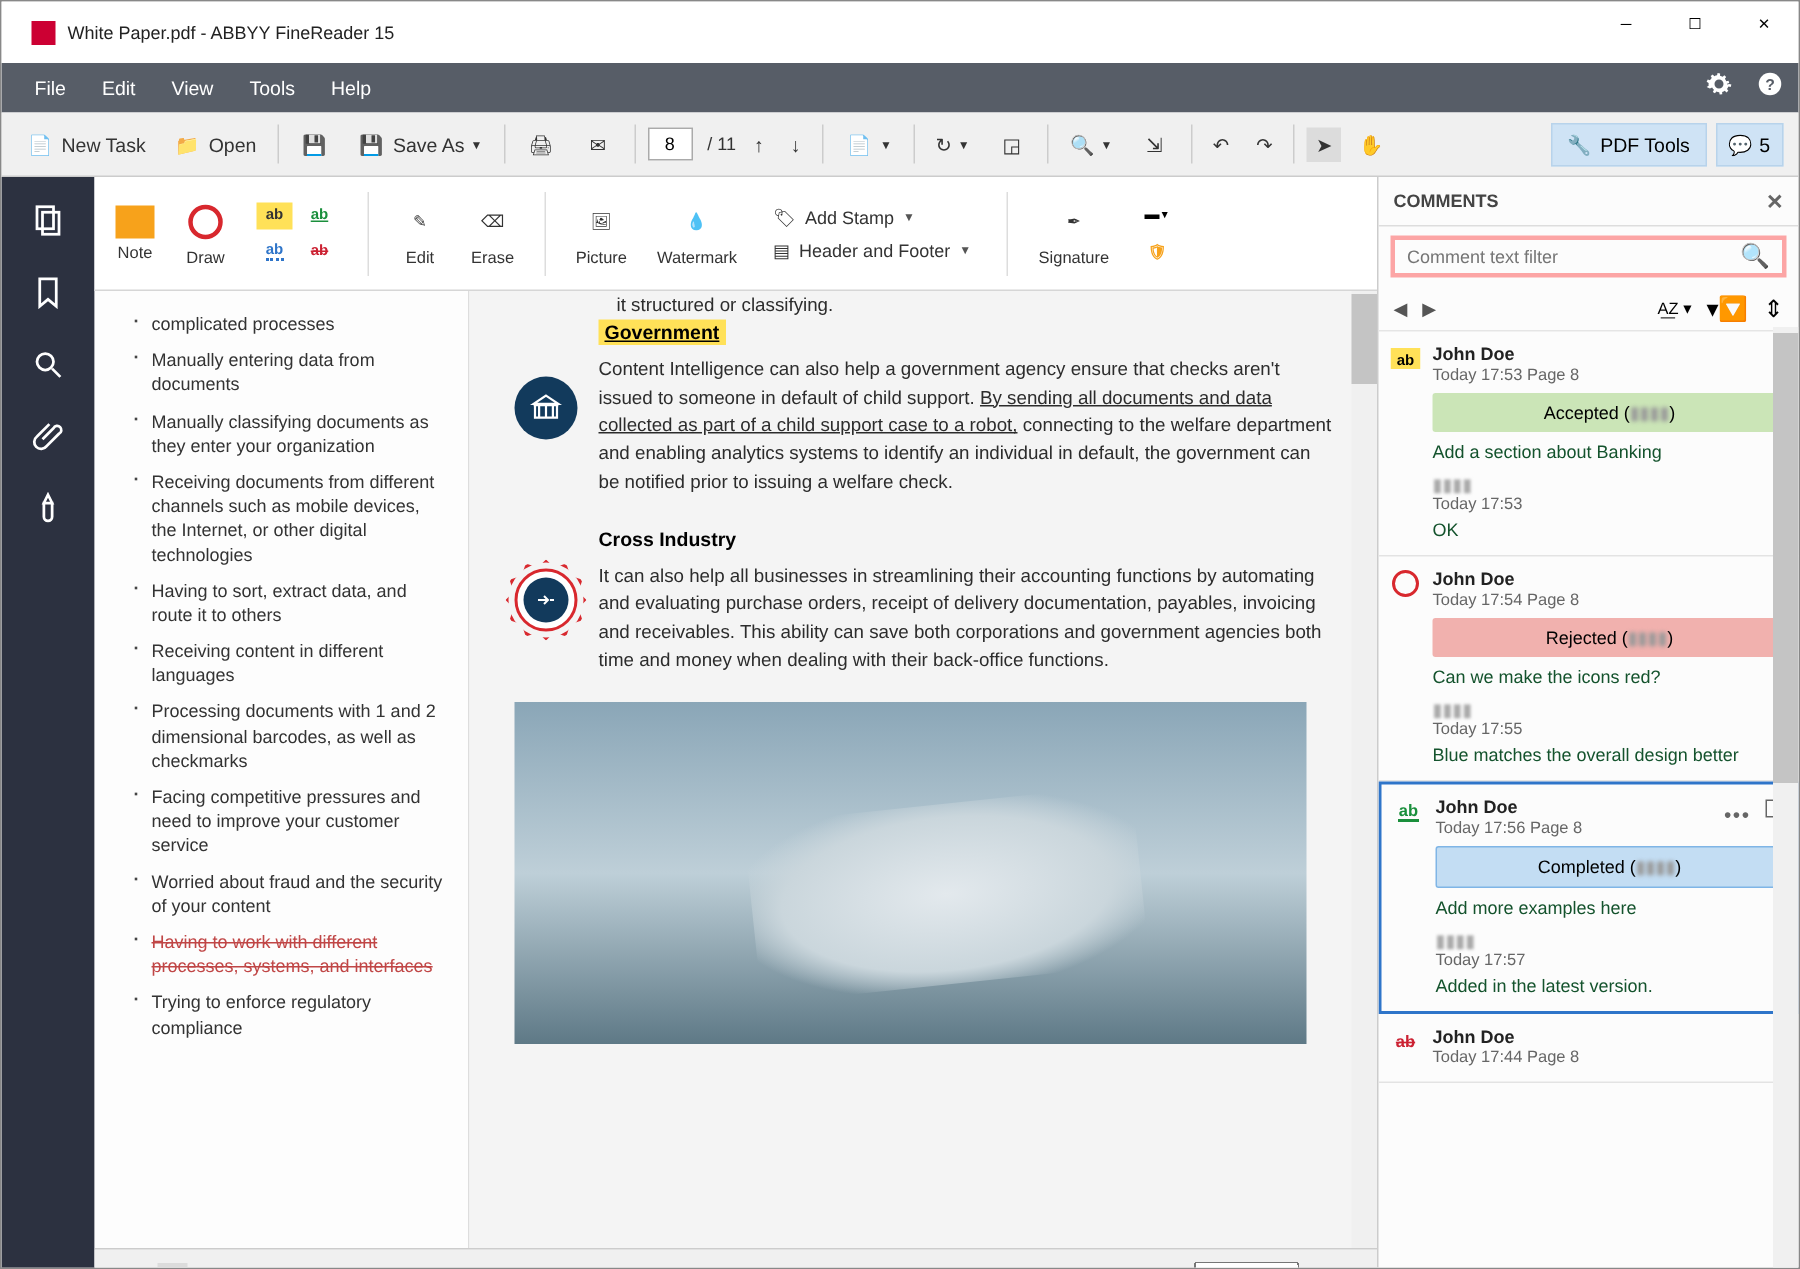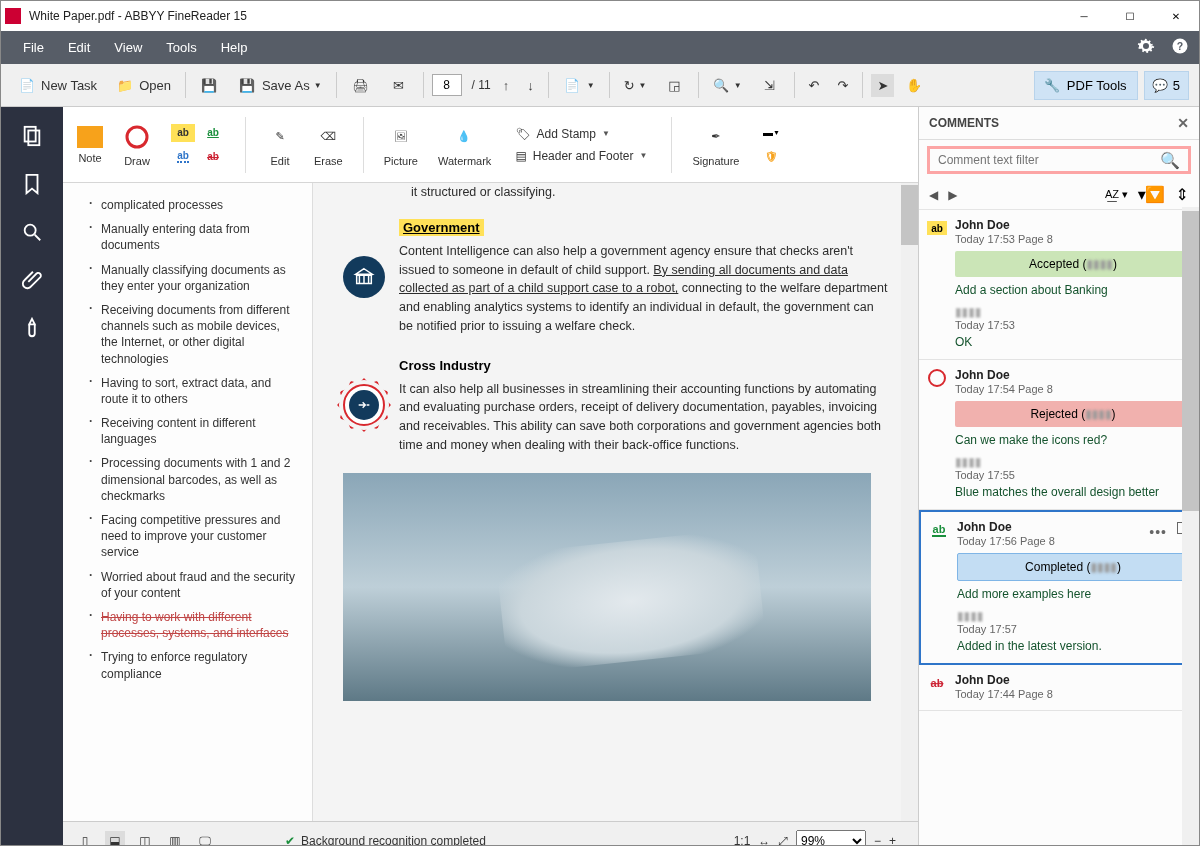--- a/index.html
+++ b/index.html
@@ -1,17 +1,17 @@
 <!DOCTYPE html>
 <html><head>
 <meta charset="utf-8">
 <style>
 * { margin:0; padding:0; box-sizing:border-box; font-family:"Segoe UI",Tahoma,sans-serif; }
 body { width:1200px; height:846px; background:#fff; overflow:hidden; position:relative; border:1px solid #888; }
-.titlebar { height:30px; background:#fff; display:flex; align-items:center; padding:0 4px; position:relative; }
+.titlebar { height:41px; background:#fff; display:flex; align-items:center; padding:0 20px; position:relative; }
 .titlebar .logo { width:16px; height:16px; background:#c03; display:inline-block; margin-right:8px; }
 .titlebar .title { font-size:12px; color:#222; }
 .winbtns { position:absolute; right:0; top:0; display:flex; }
 .winbtn { width:46px; height:30px; display:flex; align-items:center; justify-content:center; font-size:10px; cursor:pointer; }
 .menubar { height:33px; background:#575d67; display:flex; align-items:center; padding:0 10px; color:#fff; }
 .menubar .mi { padding:0 12px; font-size:13px; cursor:pointer; }
 .menubar .right { margin-left:auto; display:flex; gap:16px; align-items:center; }
 .menubar .right svg { width:18px; height:18px; fill:#fff; }
 .toolbar1 { height:43px; background:#f0f0f0; border-bottom:1px solid #ccc; display:flex; align-items:center; padding:0 10px; gap:6px; }
 .tb-btn { display:flex; align-items:center; gap:4px; padding:4px 6px; font-size:13px; cursor:pointer; color:#333; }
@@ -36,21 +36,21 @@
 .stamp-line { display:flex; align-items:center; gap:6px; font-size:12px; color:#333; cursor:pointer; padding:2px 4px; }
 .stamp-line .tri { font-size:8px; color:#555; }
 .content { flex:1; display:flex; overflow:hidden; border-bottom:1px solid #ccc; position:relative; }
 .sidebar { width:250px; background:#fdfdfd; border-right:1px solid #ddd; overflow:hidden; padding:10px 16px 10px 26px; font-size:12px; color:#333; }
 .sidebar ul { list-style:none; }
 .sidebar li { position:relative; padding:4px 0 4px 12px; line-height:1.35; }
 .sidebar li::before { content:"·"; position:absolute; left:0; top:2px; color:#444; font-weight:bold; }
 .sidebar .strike { text-decoration:line-through; color:#c04646; }
 .page-view { flex:1; background:#f4f4f4; overflow:hidden; position:relative; padding:0 30px; }
 .page-view .ptxt { font-size:12.5px; color:#2c2c2c; line-height:1.5; }
-.sec-head { display:flex; align-items:center; gap:14px; margin-top:16px; }
+.sec-head { display:flex; align-items:center; gap:14px; margin-top:0; }
 .iconcirc { width:42px; height:42px; border-radius:50%; background:#123a5c; display:flex; align-items:center; justify-content:center; flex-shrink:0; }
 .iconcirc.flower { border:2px solid #d8282e; position:relative; background:#fff; }
 .iconcirc.flower::before { content:""; position:absolute; inset:-8px; border:2px solid #d8282e; border-radius:50%; clip-path:polygon(50% 0,60% 10%,75% 5%,80% 20%,95% 25%,90% 40%,100% 50%,90% 60%,95% 75%,80% 80%,75% 95%,60% 90%,50% 100%,40% 90%,25% 95%,20% 80%,5% 75%,10% 60%,0 50%,10% 40%,5% 25%,20% 20%,25% 5%,40% 10%); }
 .iconcirc.flower .inner { width:30px; height:30px; border-radius:50%; background:#123a5c; display:flex; align-items:center; justify-content:center; }
 .gov-title { background:#ffe158; font-weight:bold; padding:1px 4px; text-decoration:underline; font-size:13px; }
 .ind-title { font-weight:bold; font-size:13px; }
 .underline { text-decoration:underline; }
 .photo { width:528px; height:228px; background:linear-gradient(180deg,#8aa6b7 0%,#becfd8 50%,#5e7986 100%); margin-top:18px; position:relative; overflow:hidden; }
 .photo::after { content:""; position:absolute; left:30%; top:30%; width:260px; height:120px; background:radial-gradient(ellipse at center,#e3e9ed 0%,#cad6dc 60%,transparent 80%); transform:rotate(-6deg); }
 .statusbar { height:38px; background:#f0f0f0; display:flex; align-items:center; padding:0 12px; font-size:12px; color:#333; gap:10px; }

